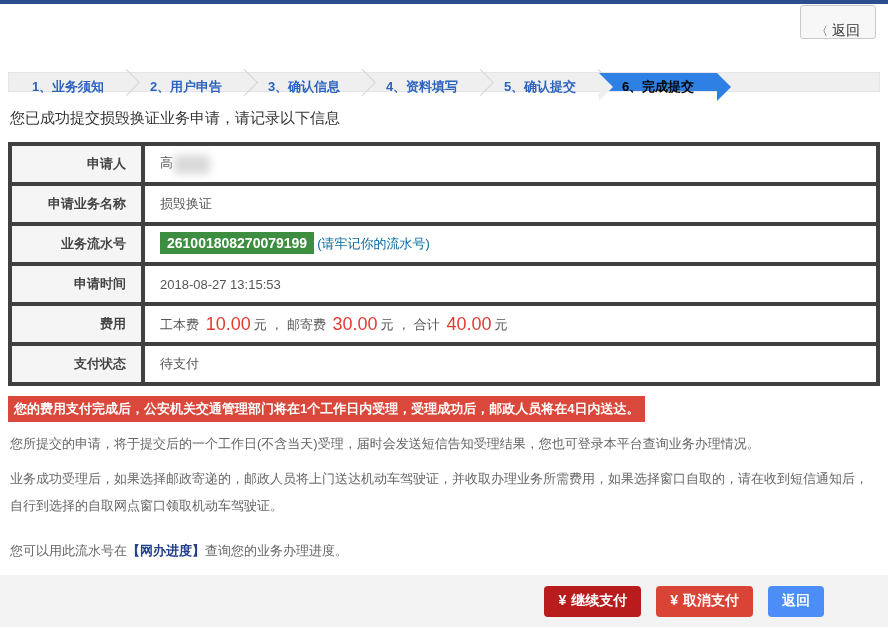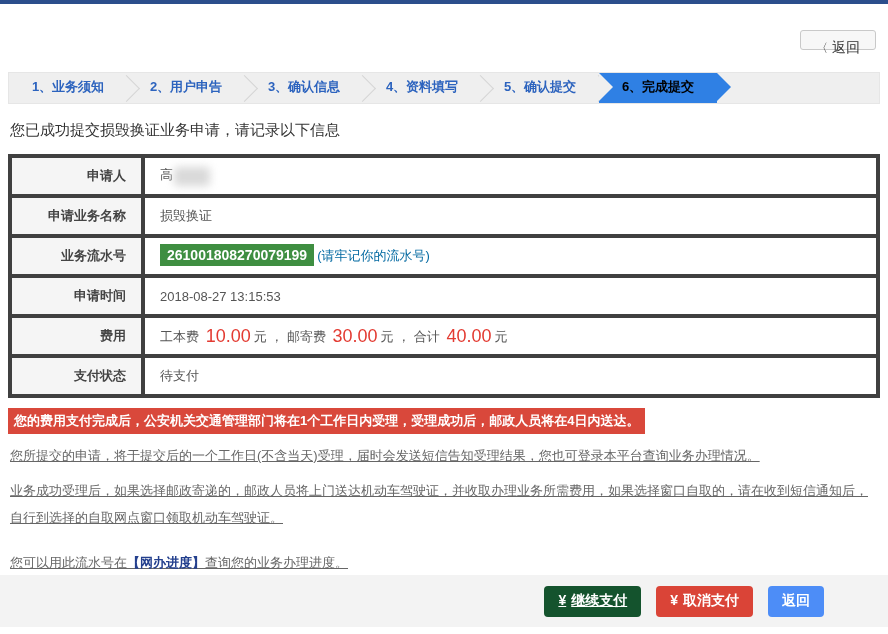--- a/index.html
+++ b/index.html
@@ -22,32 +22,32 @@
     padding: 0 12px;
     display: flex;
     align-items: center;
   }
   .breadcrumb { display: flex; align-items: center; }
   .bc-icon { display: inline-flex; margin-right: 7px; }
   .bc-primary { color: #2C63BE; font-size: 17px; font-weight: bold; }
   .bc-sep { color: #666; margin: 0 7px; font-size: 15px; }
   .bc-secondary { color: #444; font-size: 14px; }
   .back-btn {
-    position: absolute; right: 12px; top: 26px;
-    height: 20px; padding: 8px 15px;
+    position: absolute; right: 12px; top: 1px;
+    height: 20px; padding: 16px 15px;
     background: #f7f7f7; border: 1px solid #c9c9c9; border-radius: 3px;
     font-size: 14px; color: #333; cursor: pointer;
     font-family: inherit;
   }
   .back-btn .chev { margin-right: 4px; font-size: 12px; }
 
   
   .steps {
     display: flex;
-    height: 32px;
+    height: 20px;
     margin: 12px 8px 0;
     background: #efefef;
     border: 1px solid #e6e6e6;
     font-size: 13px;
     font-weight: bold;
     color: #2C63BE;
   }
   .step {
     position: relative;
     width: 118px;
@@ -126,21 +126,21 @@
   .fee-amount { color: #E33B32; font-weight: normal; font-size: 18px; padding: 0 3px; vertical-align: -1px; }
 
   
   .alert {
     display: inline-block;
     margin: 10px 0 0 8px;
     background: #D9483B; color: #fff;
     font-weight: bold; font-size: 13px;
     padding: 4px 6px;
   }
-  .note-p { margin: 8px 10px 0; font-size: 13px; color: #666; line-height: 27px; text-decoration: underline; }
+  .note-p { margin: 8px 10px 0; font-size: 13px; color: #666; line-height: 27px; }
   .note-p.progress { margin-top: 18px; }
   .progress-link { color: #24408E; font-weight: bold; }
 
   .divider { border-top: 1px solid #ebebeb; margin-top: 15px; }
 
   
   .footer {
     position: absolute; left: 0; right: 0; bottom: 7px;
     height: 52px;
     background: #f3f3f3;
@@ -149,21 +149,21 @@
     gap: 15px;
   }
   .btn {
     height: 31px; padding: 0 14px;
     border: none; border-radius: 4px;
     color: #fff; font-size: 14px; font-weight: bold;
     cursor: pointer; font-family: inherit;
     white-space: nowrap;
   }
   .btn .yen { margin-right: 5px; }
-  .btn-green { background: #14532d; text-decoration: underline; }
+  .btn-green { background: #b91c1c; }
   .btn-red   { background: #DA4437; }
   .btn-blue  { background: #4D8DF7; }
 </style>
 </head>
 <body>
 
 <div class="topbar"></div>
 
 <header class="page-header">
   <button class="back-btn">

